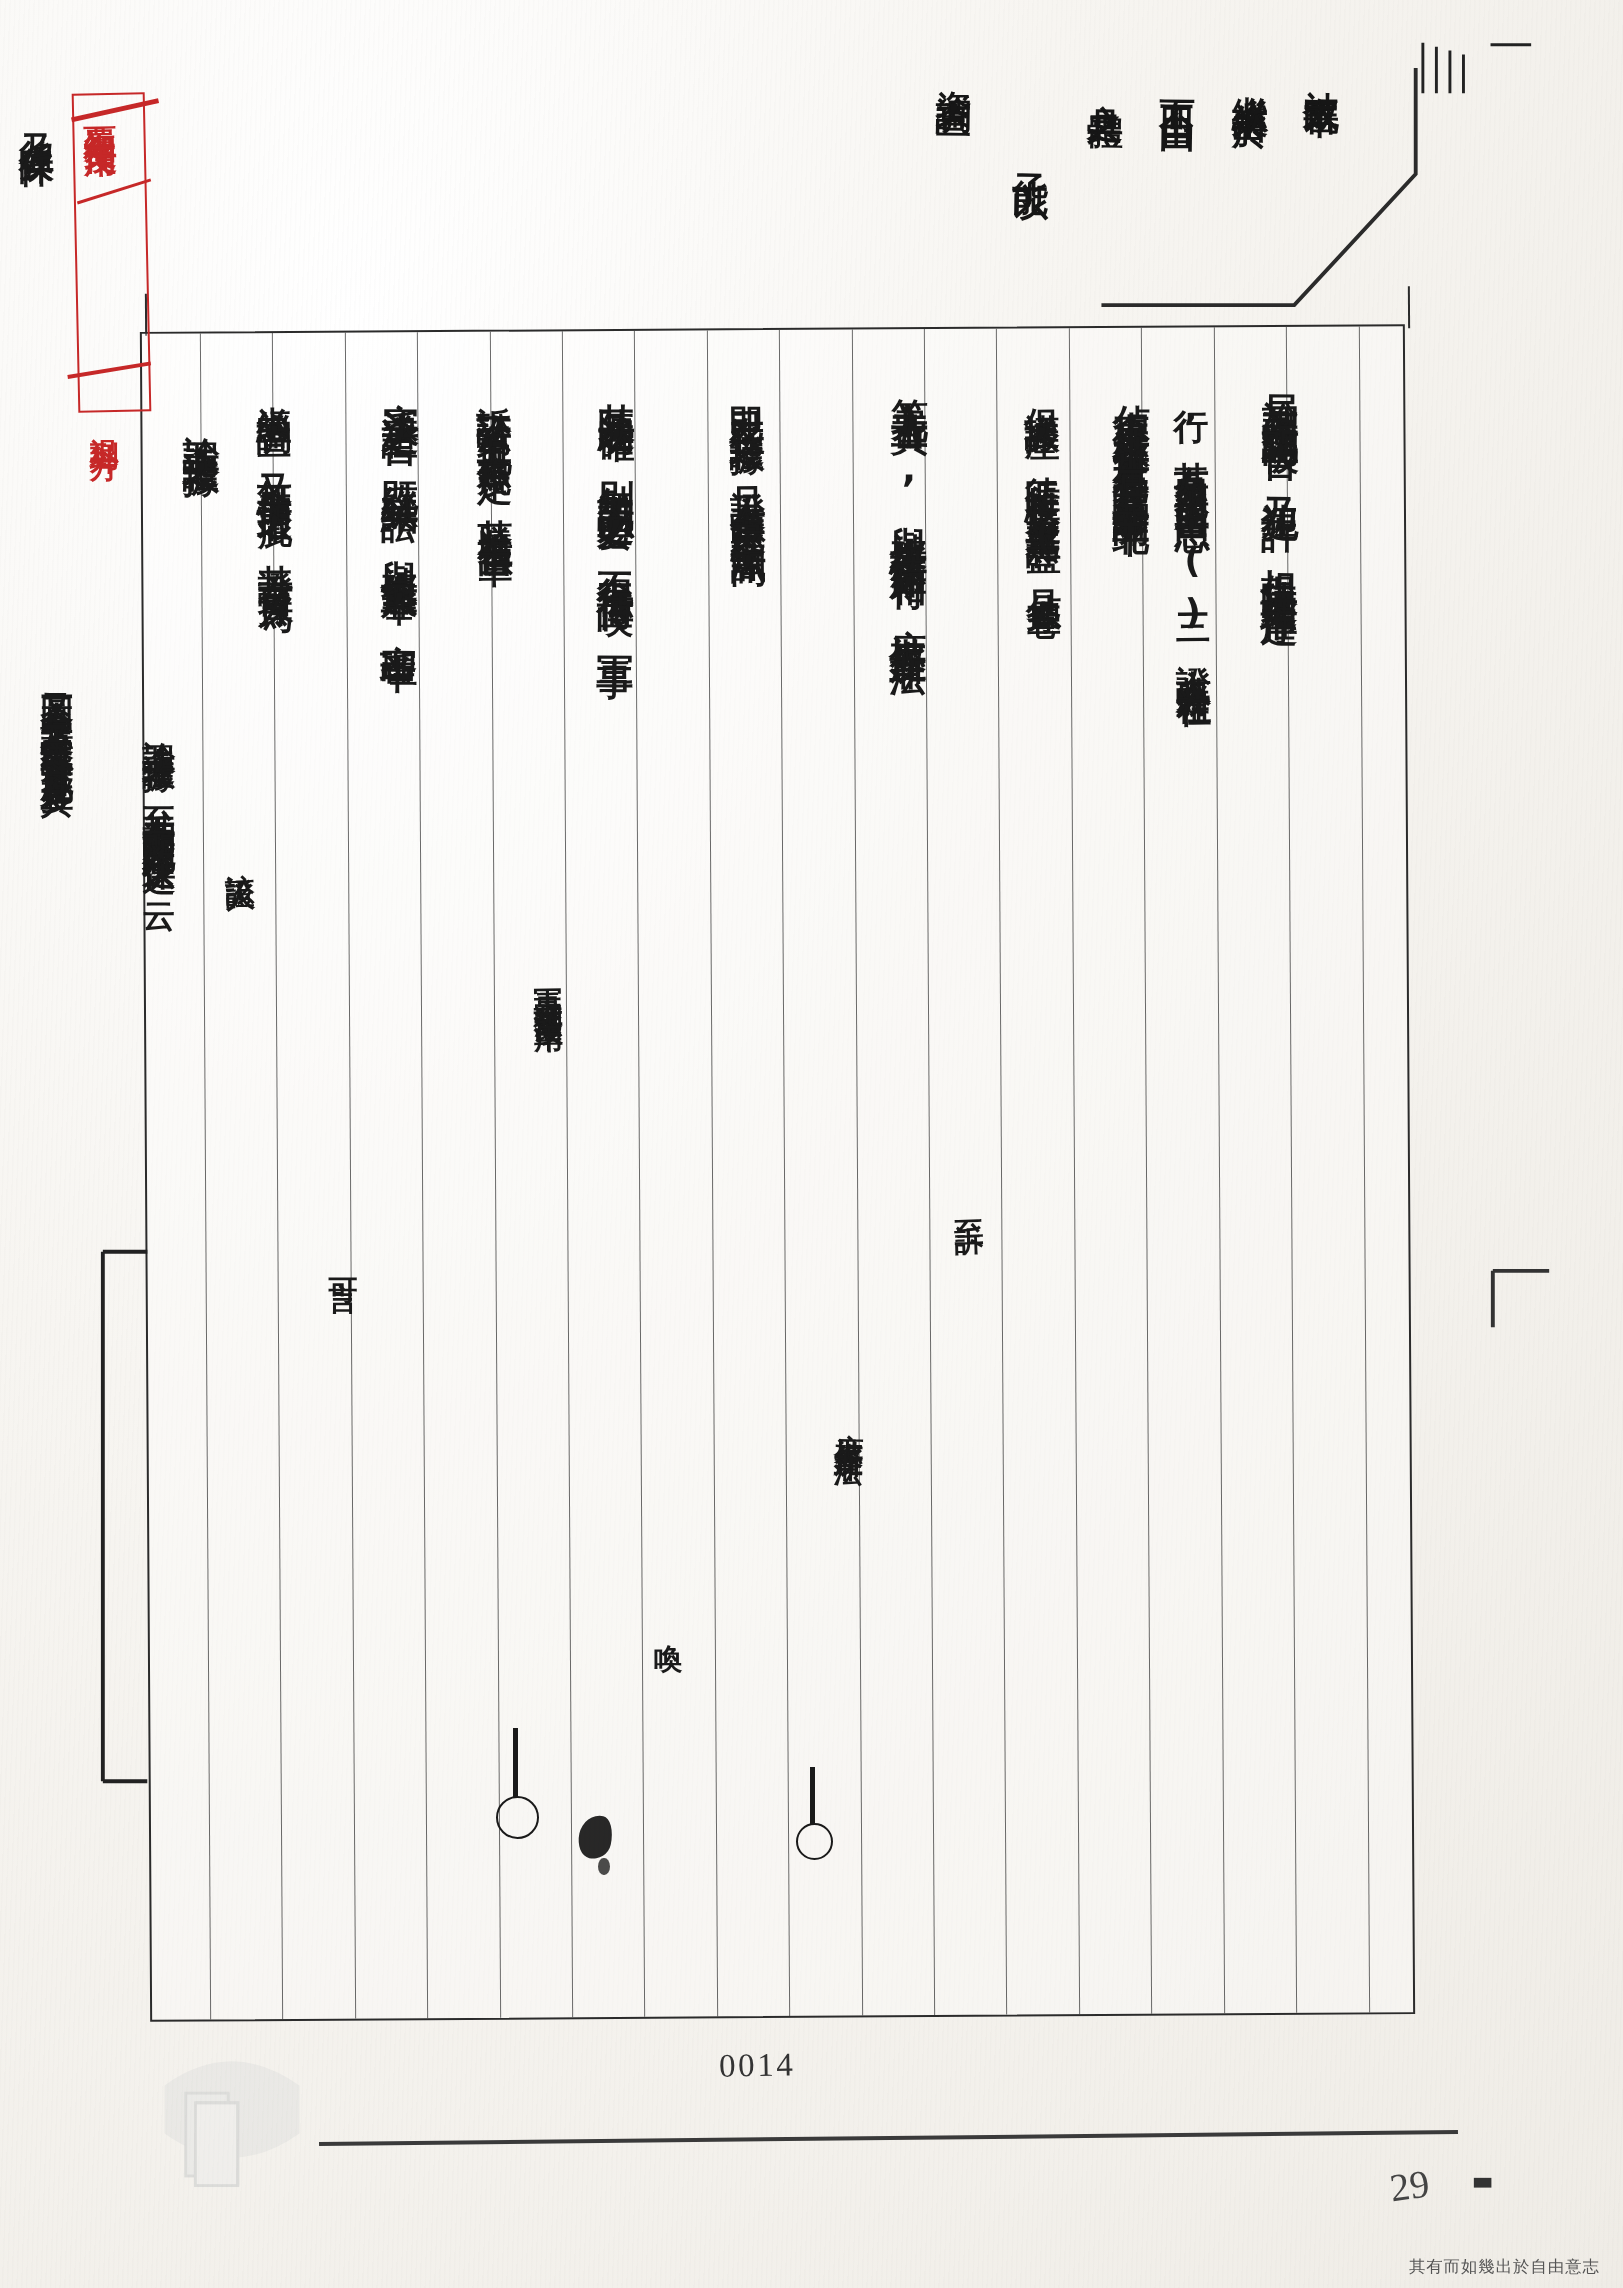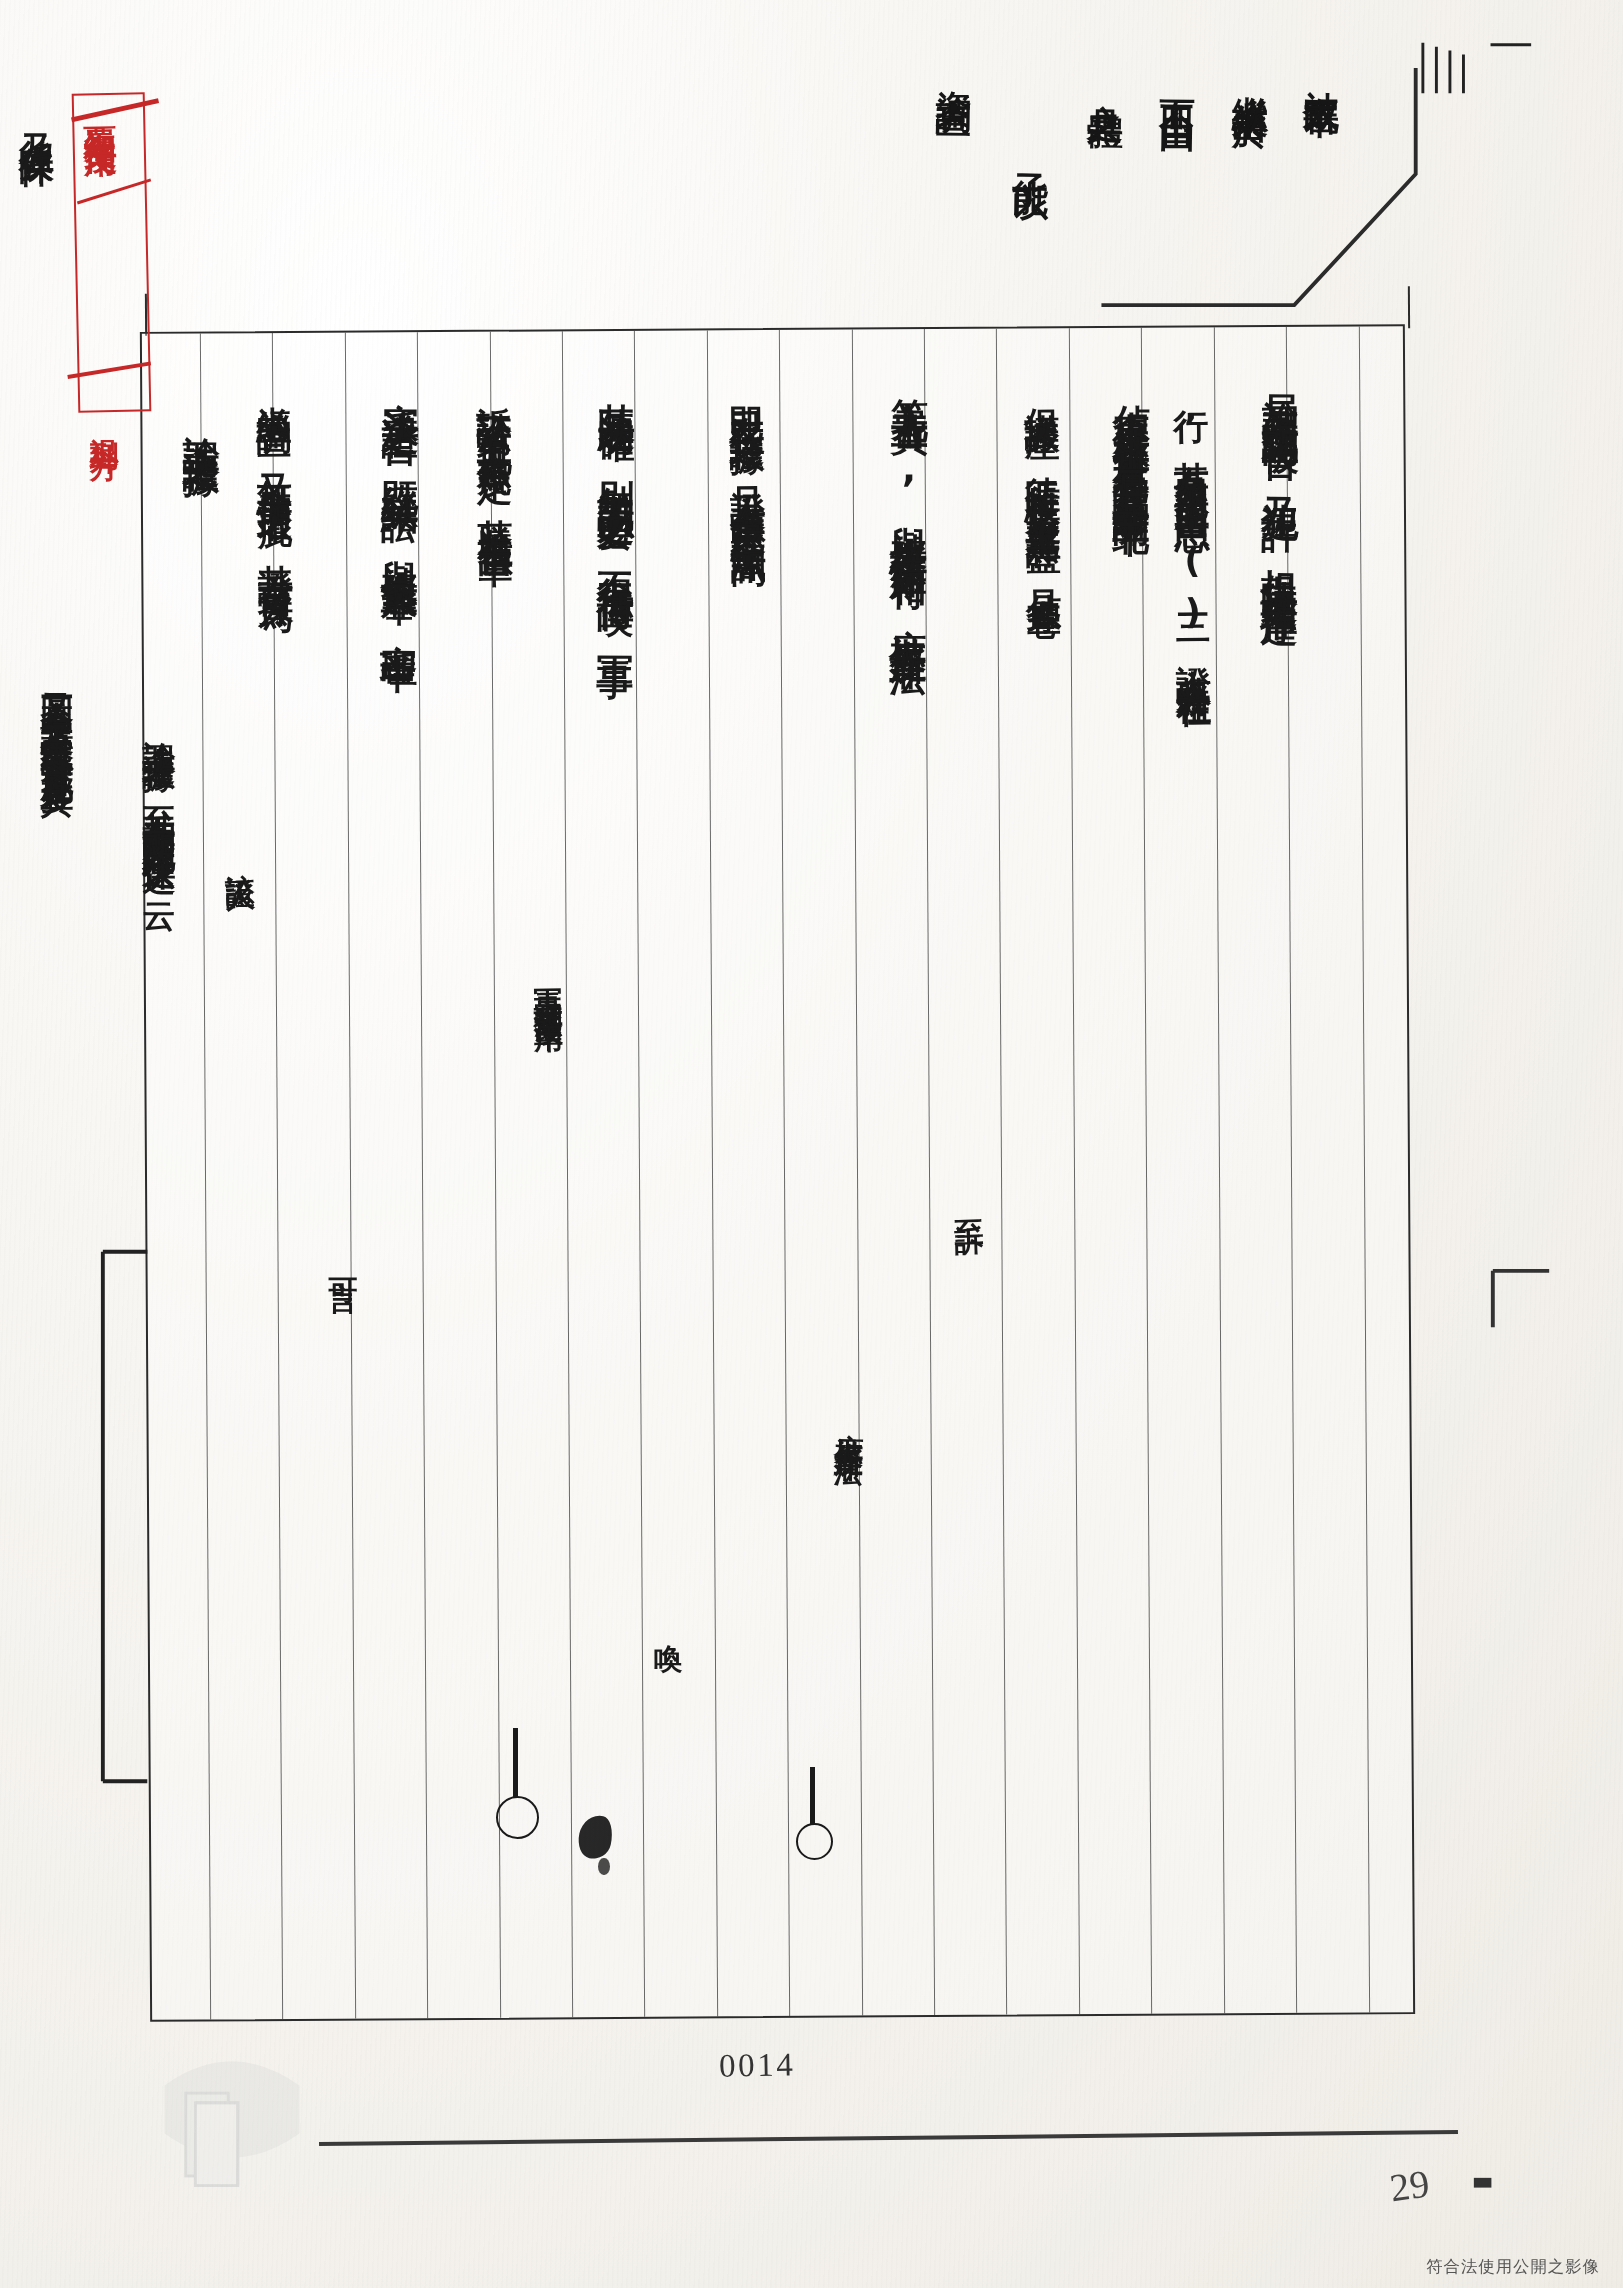--- a/index.html
+++ b/index.html
@@ -344,14 +344,14 @@
 <div id="folio-num">0014</div>
 <div id="corner-num">29</div>
 
 <svg id="watermark" viewBox="0 0 180 190">
   <path d="M20 70 Q90 20 160 70 L160 120 Q90 170 20 120 Z" fill="#9aa3ab" opacity="0.5"></path>
   <rect x="42" y="78" width="44" height="86" fill="#cfd5da" stroke="#8b949b" stroke-width="3"></rect>
   <rect x="52" y="88" width="44" height="86" fill="#e3e7ea" stroke="#8b949b" stroke-width="3"></rect>
   <path d="M52 88 L96 88 L96 174" fill="none" stroke="#8b949b" stroke-width="3"></path>
 </svg>
 
-<div id="footer-note">符合法使用公開之影像</div>
+<div id="footer-note">其有而如幾出於自由意志</div>
 
 
 </body></html>

